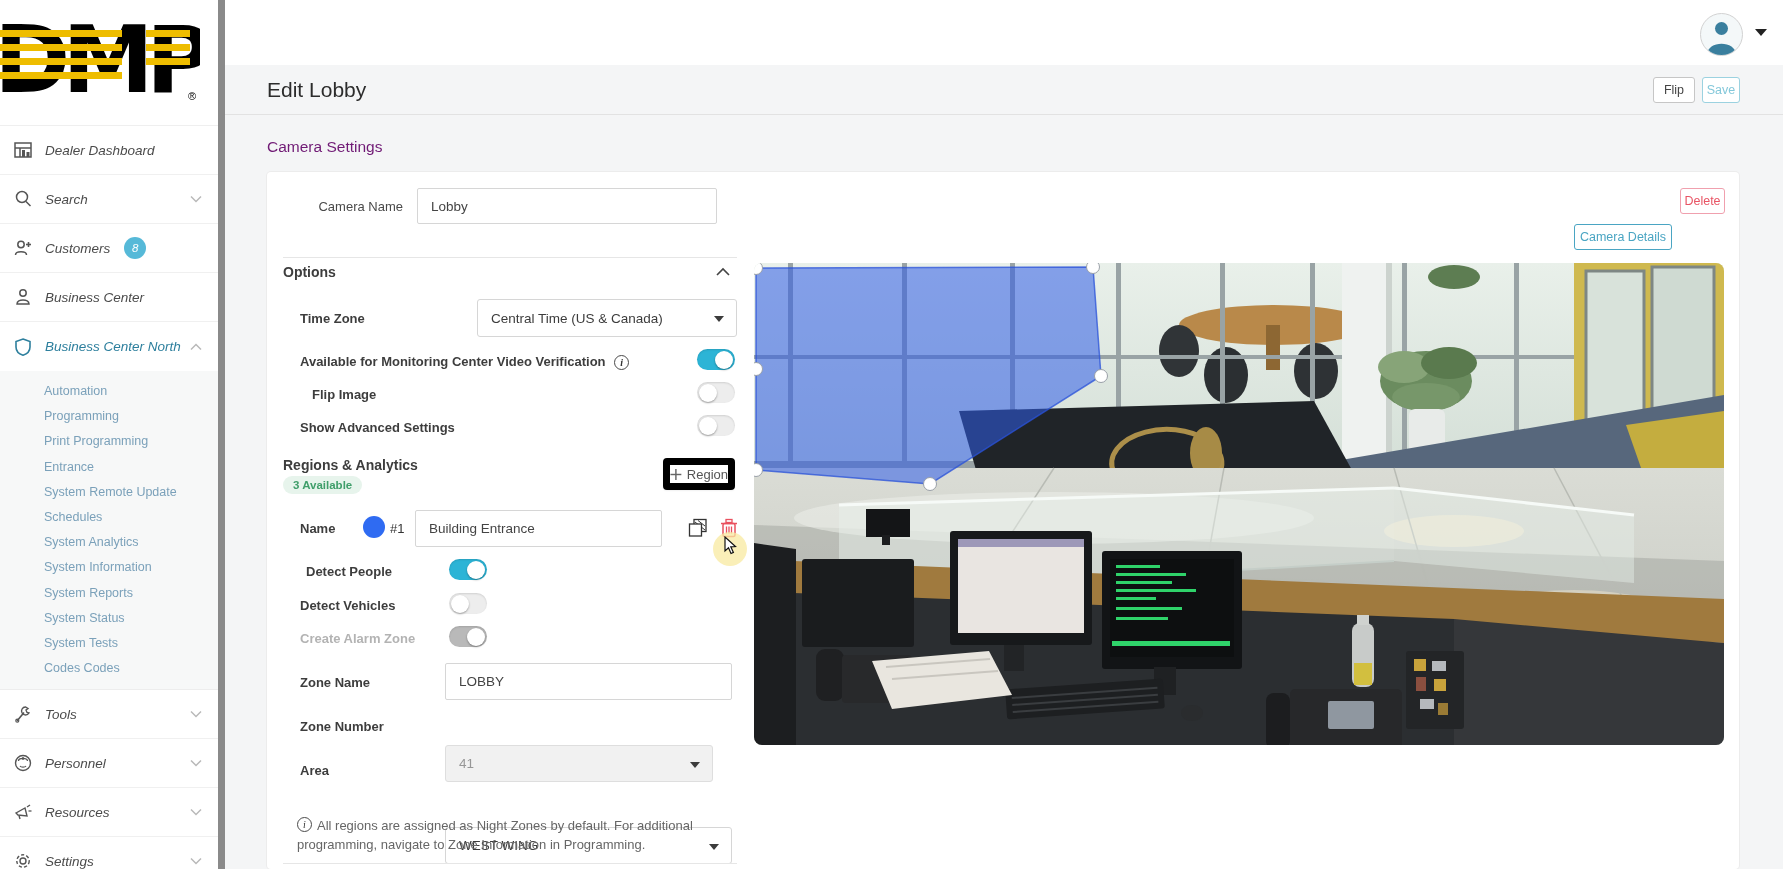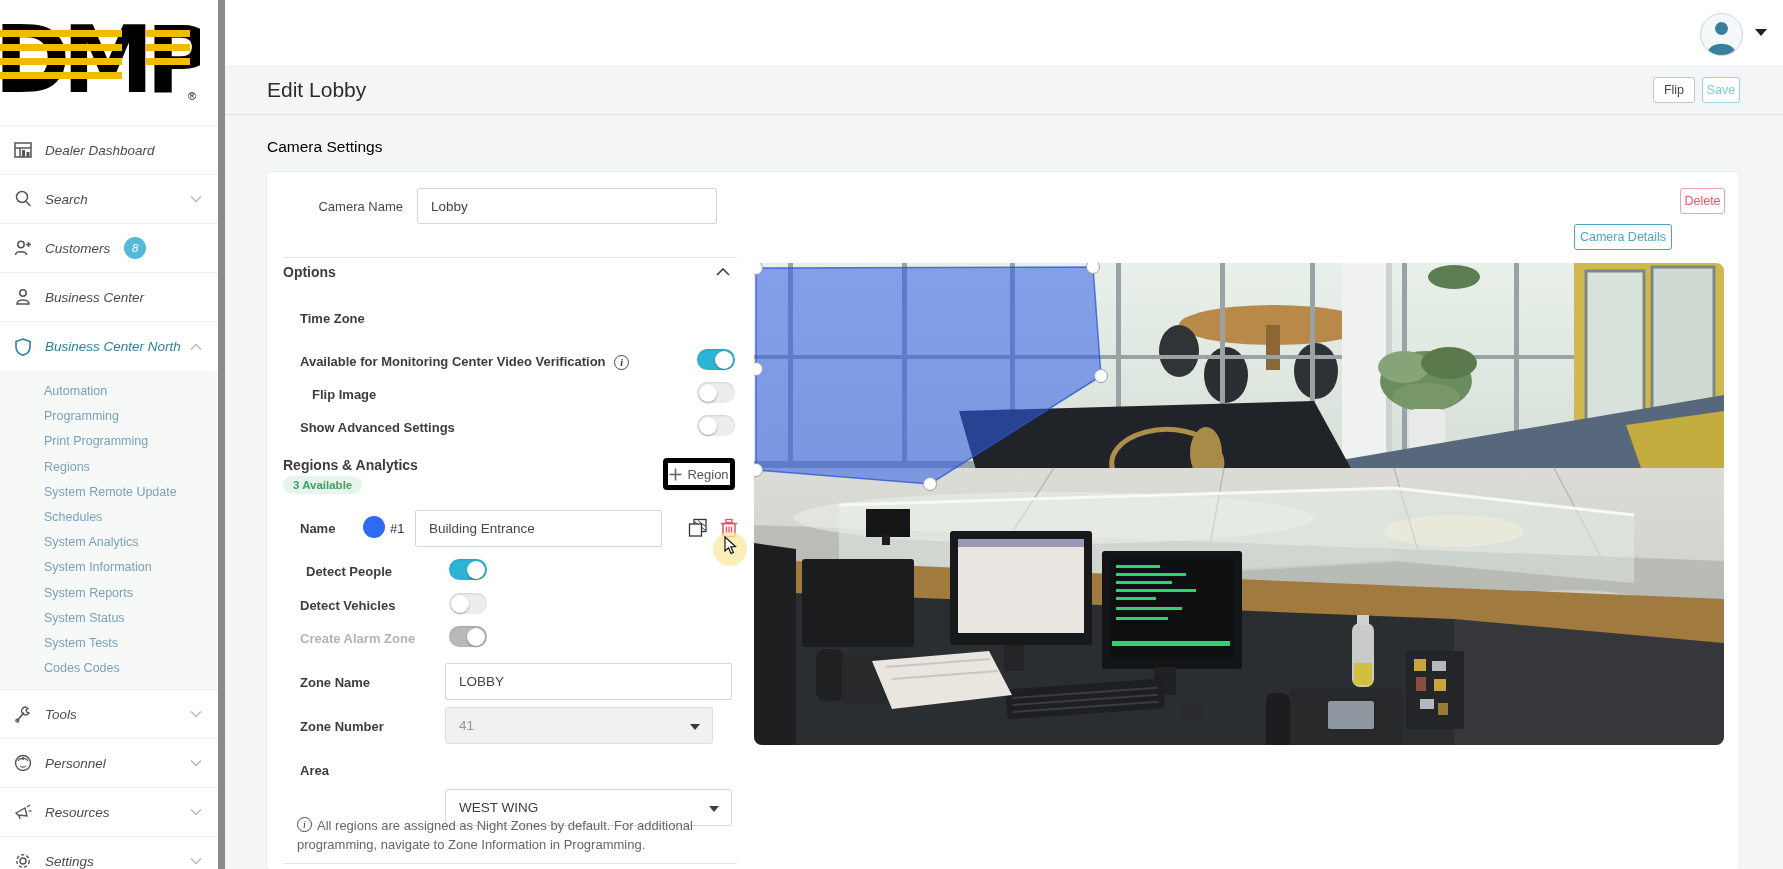--- a/index.html
+++ b/index.html
@@ -30,21 +30,21 @@
     background:#f4f8f9; border:1px solid #d2d2d2; overflow:hidden; cursor:pointer; }
   #avatar-caret { position:absolute; left:1530px; top:29px; width:0; height:0;
     border-left:6px solid transparent; border-right:6px solid transparent; border-top:7px solid #222; cursor:pointer; }
   #pageheader { position:absolute; left:0; top:65px; width:1558px; height:50px; background:#f4f5f6;
     border-bottom:1px solid #e2e2e2; }
   #page-title { position:absolute; left:42px; top:13px; font-size:21px; color:#2c2c2c; }
   .btn { position:absolute; height:26px; border-radius:3px; background:#fff; font-size:12.5px;
     text-align:center; line-height:24px; cursor:pointer; }
   #back-btn { left:1428px; top:12px; width:42px; border:1px solid #c6c6c6; color:#444; }
   #save-btn { left:1477px; top:12px; width:38px; border:1px solid #9bd2e0; color:#84c8da; }
-  #section-title { position:absolute; left:42px; top:138px; font-size:15.5px; color:#000000; }
+  #section-title { position:absolute; left:42px; top:138px; font-size:15.5px; color:#701a75; }
 
   
   #card { position:absolute; left:42px; top:172px; width:1472px; height:697px; background:#fff;
     border-radius:4px; box-shadow:0 0 0 1px #ececec; }
   .abs { position:absolute; }
   .flabel { font-size:13px; font-weight:bold; color:#3d3d3d; white-space:nowrap; }
   .input { border:1px solid #d6d6d6; border-radius:2px; background:#fff; font-size:13.5px;
     color:#444; padding:0 13px; display:flex; align-items:center; }
   .select { border:1px solid #d6d6d6; border-radius:3px; background:#fff; font-size:13.5px;
     color:#3c3c3c; padding:0 13px; display:flex; align-items:center; position:relative; cursor:pointer; }
@@ -58,21 +58,21 @@
     box-shadow:inset 0 1px 2px rgba(0,0,0,.12); position:absolute; cursor:pointer; }
   .toggle .knob { position:absolute; top:1.5px; left:2px; width:18px; height:18px; border-radius:50%;
     background:#fff; box-shadow:0 1px 2px rgba(0,0,0,.35); transition:left .1s; }
   .toggle.on { background:#2cb4d6; }
   .toggle.on .knob { left:18px; }
   .toggle.disabled { background:#b9b9b9; cursor:default; }
 
   .badge-green { display:inline-block; background:#e7f4ec; color:#3f9e6a; font-size:11.5px;
     font-weight:bold; border-radius:10px; padding:3px 10px; }
   #region-btn { display:flex; align-items:center; justify-content:center; gap:5px;
-    border:5px solid #000000; border-radius:4px; background:#fff; color:#555; font-size:13px;
+    border:7px solid #000000; border-radius:4px; background:#fff; color:#555; font-size:13px;
     box-shadow:0 1px 2px rgba(0,0,0,.06); cursor:pointer; }
   #details-btn { width:98px; border:1px solid #4aa5c3; color:#4aa5c3; }
   #delete-btn { width:45px; border:1px solid #f0a0ae; color:#e85565; }
   .note { font-size:13px; color:#666; line-height:18px; }
   .info-i { display:inline-block; width:15px; height:15px; border:1px solid #4a4a4a; border-radius:50%;
     text-align:center; line-height:14px; font-size:10px; font-style:italic;
     font-family:"Liberation Serif", serif; color:#333; }
   #region-dot { width:22px; height:22px; border-radius:50%; background:#2f6bf2; }
   #camera-view { overflow:hidden; border-radius:8px; background:#dfe5e0; }
   #camera-view svg { display:block; position:absolute; left:0; top:0; }
@@ -147,21 +147,21 @@
       <span class="lbl active">Business Center North</span>
       <svg class="chev" width="12" height="8" viewBox="0 0 12 8">
         <polyline points="1,6.5 6,1.5 11,6.5" fill="none" stroke="#b9b9b9" stroke-width="1.5"></polyline>
       </svg>
     </div>
 
     <div id="submenu">
       <div class="subitem">Automation</div>
       <div class="subitem">Programming</div>
       <div class="subitem">Print Programming</div>
-      <div class="subitem">Regions</div>
+      <div class="subitem">Entrance</div>
       <div class="subitem">System Remote Update</div>
       <div class="subitem">Schedules</div>
       <div class="subitem">System Analytics</div>
       <div class="subitem">System Information</div>
       <div class="subitem">System Reports</div>
       <div class="subitem">System Status</div>
       <div class="subitem">System Tests</div>
       <div class="subitem">Codes Codes</div>
     </div>
 
@@ -244,20 +244,24 @@
       <div class="btn" id="details-btn" style="left:1307px; top:24px;margin-top:28px;">Camera Details</div>
       <div class="btn" id="delete-btn" style="left:1413px; top:16px;">Delete</div>
 
       <div class="abs hline" style="left:16px; top:85px; width:454px;"></div>
       <div class="abs flabel" style="left:16px; top:92px; font-size:14px;">Options</div>
       <svg class="abs" style="left:448px; top:95px;" width="16" height="10" viewBox="0 0 16 10">
         <polyline points="2,8 8,2 14,8" fill="none" stroke="#444" stroke-width="1.6"></polyline>
       </svg>
 
       <div class="abs flabel" style="left:33px; top:139px;">Time Zone</div>
+      <div class="abs select" style="left:210px; top:127px; width:260px; height:38px;">
+        <span>Central Time (US &amp; Canada)</span>
+        <span class="caret"></span>
+      </div>
 
       <div class="abs flabel" style="left:33px; top:182px;">
         <span>Available for Monitoring Center Video Verification</span>
         <span class="info-i" style="margin-left:5px;">i</span>
       </div>
       <div class="toggle on" style="left:430px; top:177px;">
           <div class="knob"></div>
         </div>
 
       <div class="abs flabel" style="left:33px; top:215px;padding-left:12px;">Flip Image</div>

